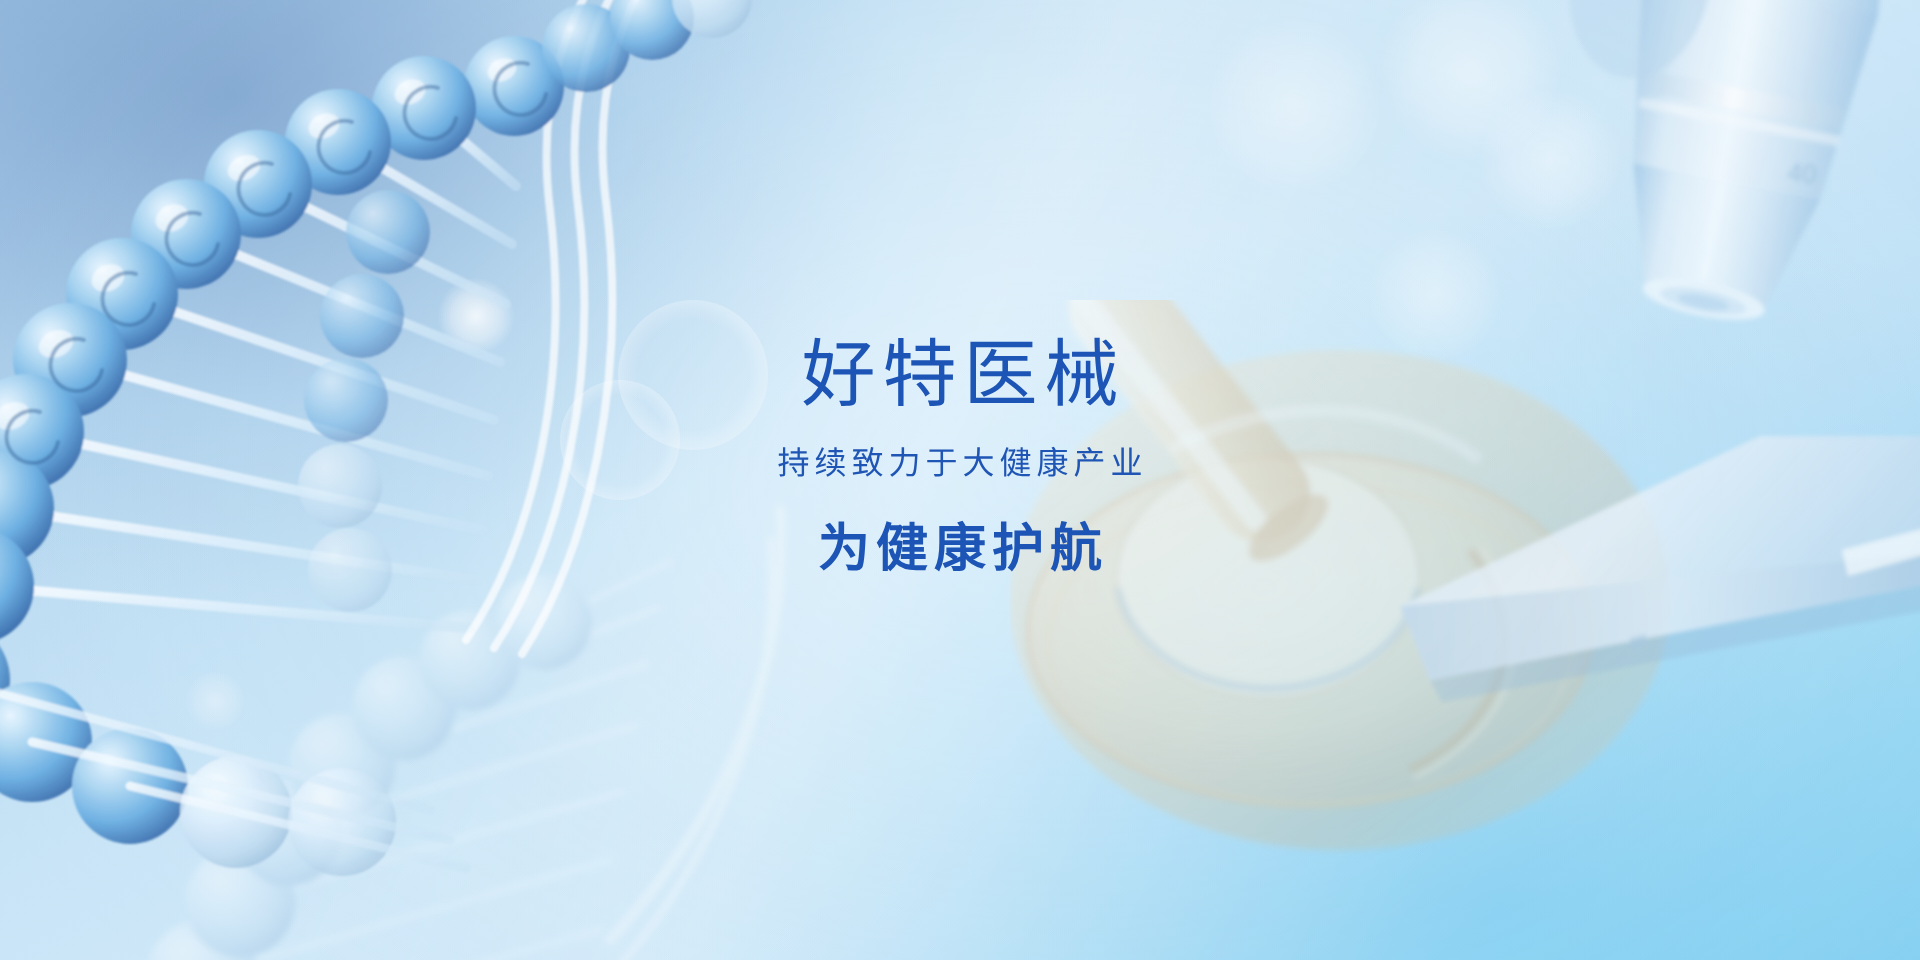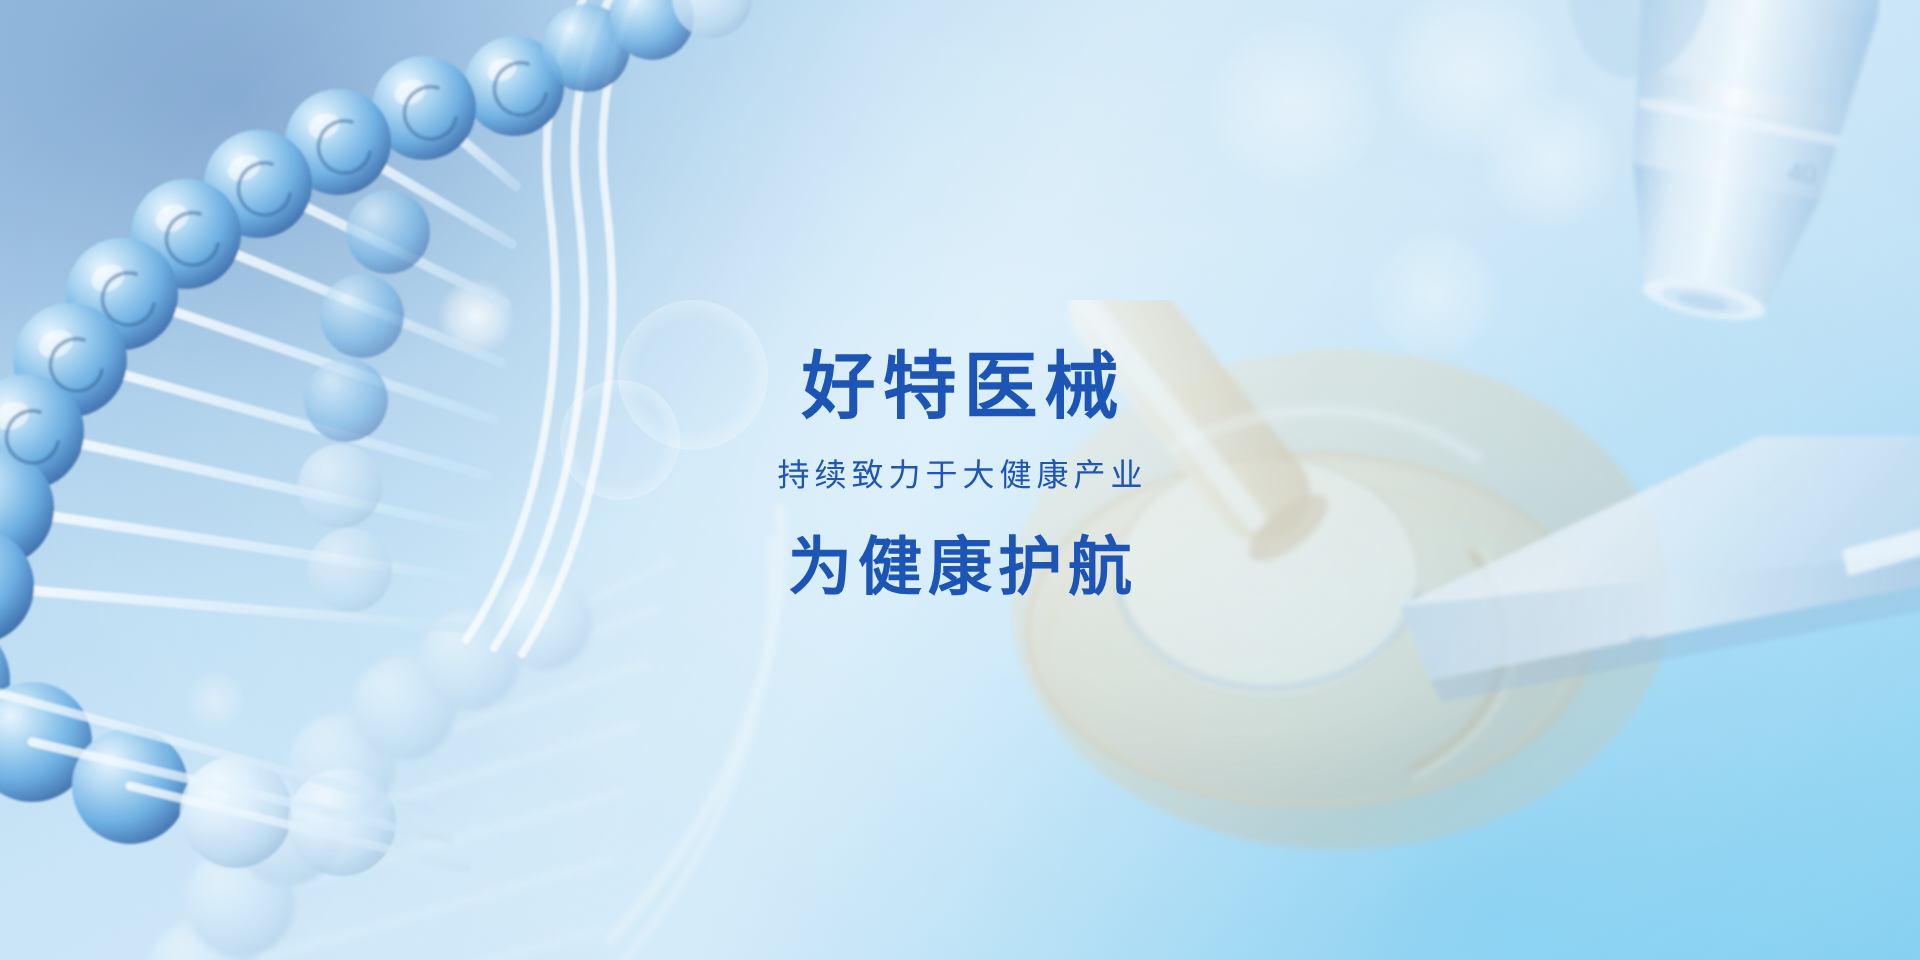--- a/index.html
+++ b/index.html
@@ -83,38 +83,38 @@
     position:absolute;
     left:0; right:0;
     top:336px;
     text-align:center;
     color:#1f55b4;
     z-index:40;
     user-select:none;
   }
   .hl-title{
     font-size:74px;
-    font-weight:bold;
+    font-weight:normal;
     letter-spacing:7px;
     line-height:1.06;
     text-indent:7px;
-    margin:12px;
+    margin:0;
     color:#1d55b6;
   }
   .hl-sub{
     font-size:32px;
     font-weight:normal;
     letter-spacing:5px;
     text-indent:5px;
     line-height:1.1;
     margin:32px 0 0 0;
     color:#1f55b4;
   }
   .hl-tag{
-    font-size:64px;
+    font-size:52px;
     font-weight:bold;
     letter-spacing:6px;
     text-indent:6px;
     line-height:1.1;
     margin:38px 0 0 0;
     color:#1d55b6;
   }
 
   
   .haze{

